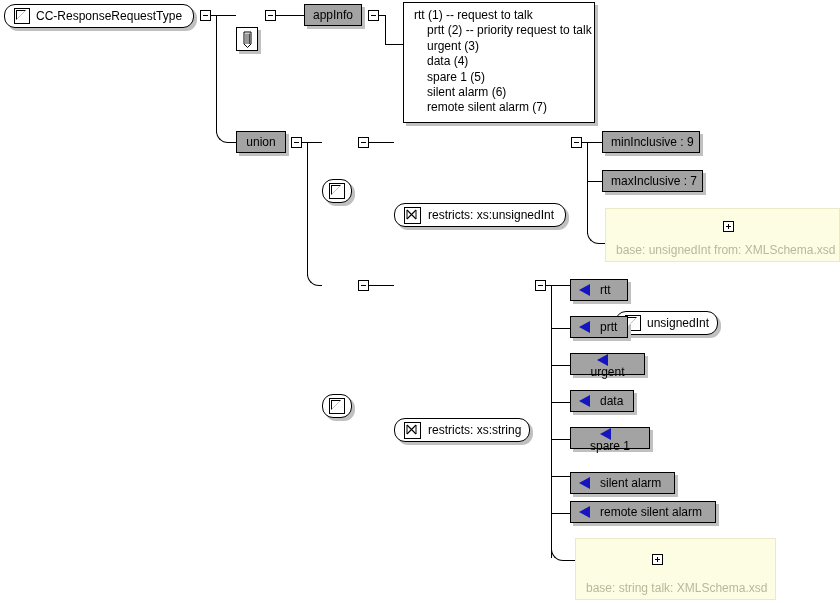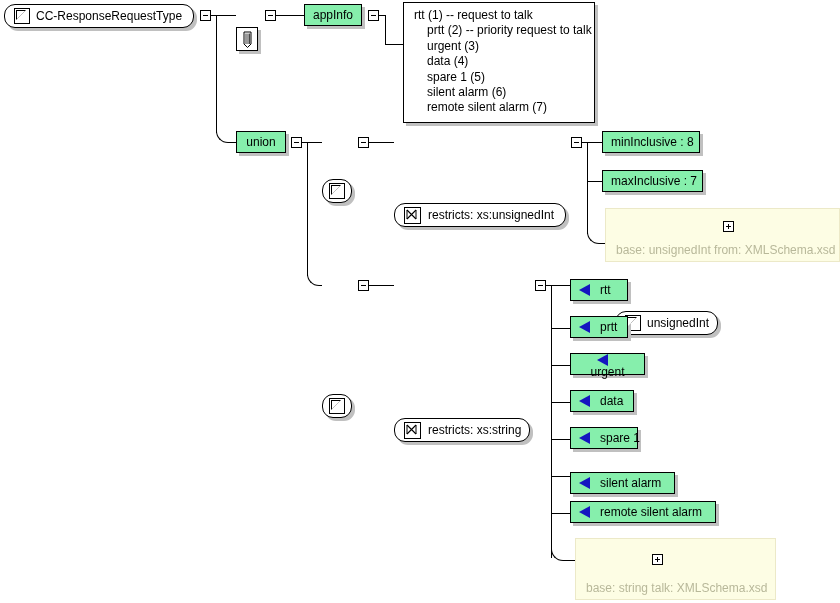--- a/index.html
+++ b/index.html
@@ -63,21 +63,21 @@
     content: "";
     position: absolute;
     left: 4px; top: 2px;
     width: 1px; height: 5px;
     background: #000000;
   }
 
   
   .rect {
     border: 1px solid #000000;
-    background: #86efac;
+    background: #a3a3a3;
     box-shadow: 3px 3px 0 0 #c0c0c0;
     display: flex;
     align-items: center;
     height: 22px;
     padding: 0 8px;
     white-space: nowrap;
   }
   .rect .lbl { line-height: 1; }
 
   
@@ -263,21 +263,21 @@
   </div>
   <div class="expander" style="left:571px; top:137px;"></div>
 
   <div class="hline" style="left:582px; top:142px; width:20px;"></div>
   <div class="vline" style="left:587px; top:142px; height:92px;"></div>
   <div class="hline" style="left:587px; top:181px; width:15px;"></div>
   <div class="elbow" style="left:587px; top:230px;"></div>
   <div class="hline" style="left:601px; top:243px; width:4px;"></div>
 
   <div class="node rect" style="left:602px; top:131px; width:98px;">
-    <span class="lbl">minInclusive : 8</span>
+    <span class="lbl">minInclusive : 9</span>
   </div>
   <div class="node rect" style="left:602px; top:170px; width:101px;">
     <span class="lbl">maxInclusive : 7</span>
   </div>
 
   <div class="node basepanel" style="left:605px; top:208px; width:235px; height:54px;">
     <div class="caption">base: unsignedInt from: XMLSchema.xsd</div>
   </div>
   <div class="node octa" style="left:615px; top:215px; width:103px;">
     <span class="icon icon-simpletype"></span>
@@ -322,21 +322,21 @@
     <span class="lbl">prtt</span>
   </div>
   <div class="node rect" style="left:570px; top:353px; width:75px;flex-direction:column;">
     <span class="icon icon-enum"></span>
     <span class="lbl">urgent</span>
   </div>
   <div class="node rect" style="left:570px; top:390px; width:64px;">
     <span class="icon icon-enum"></span>
     <span class="lbl">data</span>
   </div>
-  <div class="node rect" style="left:570px; top:427px; width:68px;">
+  <div class="node rect" style="left:570px; top:427px; width:80px;flex-direction:column;">
     <span class="icon icon-enum"></span>
     <span class="lbl">spare 1</span>
   </div>
   <div class="node rect" style="left:570px; top:472px; width:105px;">
     <span class="icon icon-enum"></span>
     <span class="lbl">silent alarm</span>
   </div>
   <div class="node rect" style="left:570px; top:501px; width:146px;">
     <span class="icon icon-enum"></span>
     <span class="lbl">remote silent alarm</span>

